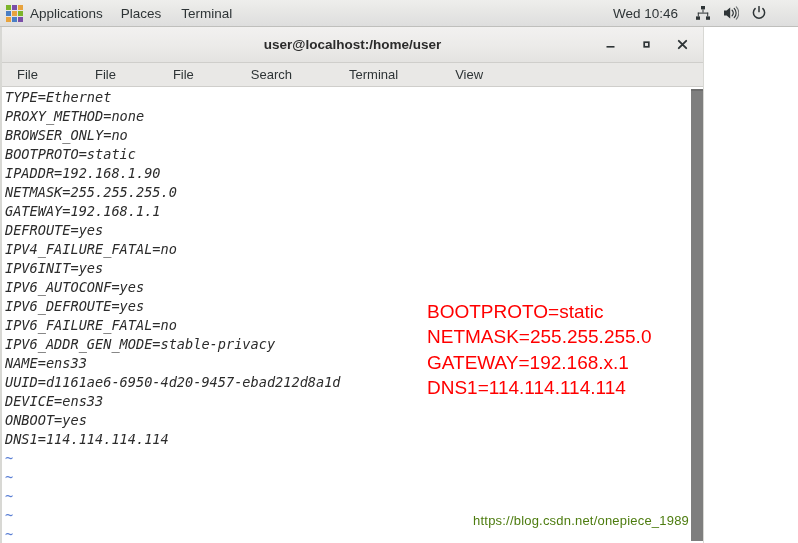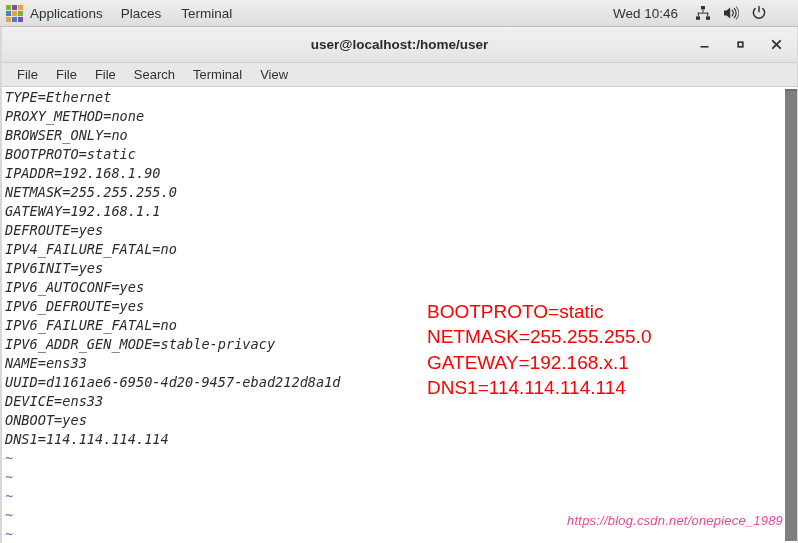--- a/index.html
+++ b/index.html
@@ -64,21 +64,21 @@
     display: flex;
     align-items: center;
     justify-content: center;
   }
 
   
   #terminal-window {
     position: absolute;
     left: 0;
     top: 27px;
-    width: 798px;
+    width: 704px;
     height: 516px;
     background: #ffffff;
     box-sizing: border-box;
     border-left: 2px solid #d8d8d4;
     border-right: 1px solid #d8d8d4;
   }
   #titlebar {
     position: relative;
     height: 36px;
     background: linear-gradient(to bottom, #f2f1f0 0%, #ebeae8 60%, #e4e3e1 100%);
@@ -115,20 +115,21 @@
   }
 
   #menubar {
     height: 24px;
     background: #e9e8e6;
     border-bottom: 1px solid #cfcecb;
     display: flex;
     align-items: center;
     padding-left: 6px;
     box-sizing: border-box;
+    gap: 39px;
   }
   .menu-item {
     font-size: 13px;
     color: #2e3436;
     padding: 2px 9px;
     cursor: default;
     white-space: nowrap;
   }
 
   
@@ -164,24 +165,23 @@
   }
   #annotation div { white-space: pre; }
 
   
   #watermark {
     position: absolute;
     right: 14px;
     bottom: 13px;
     font-family: "Liberation Sans", sans-serif;
     font-size: 13px;
-    color: #ec4899;
+    color: #4d7c0f;
     white-space: nowrap;
     letter-spacing: 0.2px;
-    font-style: italic;
   }
 
   
   #scrollbar-track {
     position: absolute;
     right: 0;
     top: 0;
     width: 12px;
     height: 454px;
     background: #ffffff;

